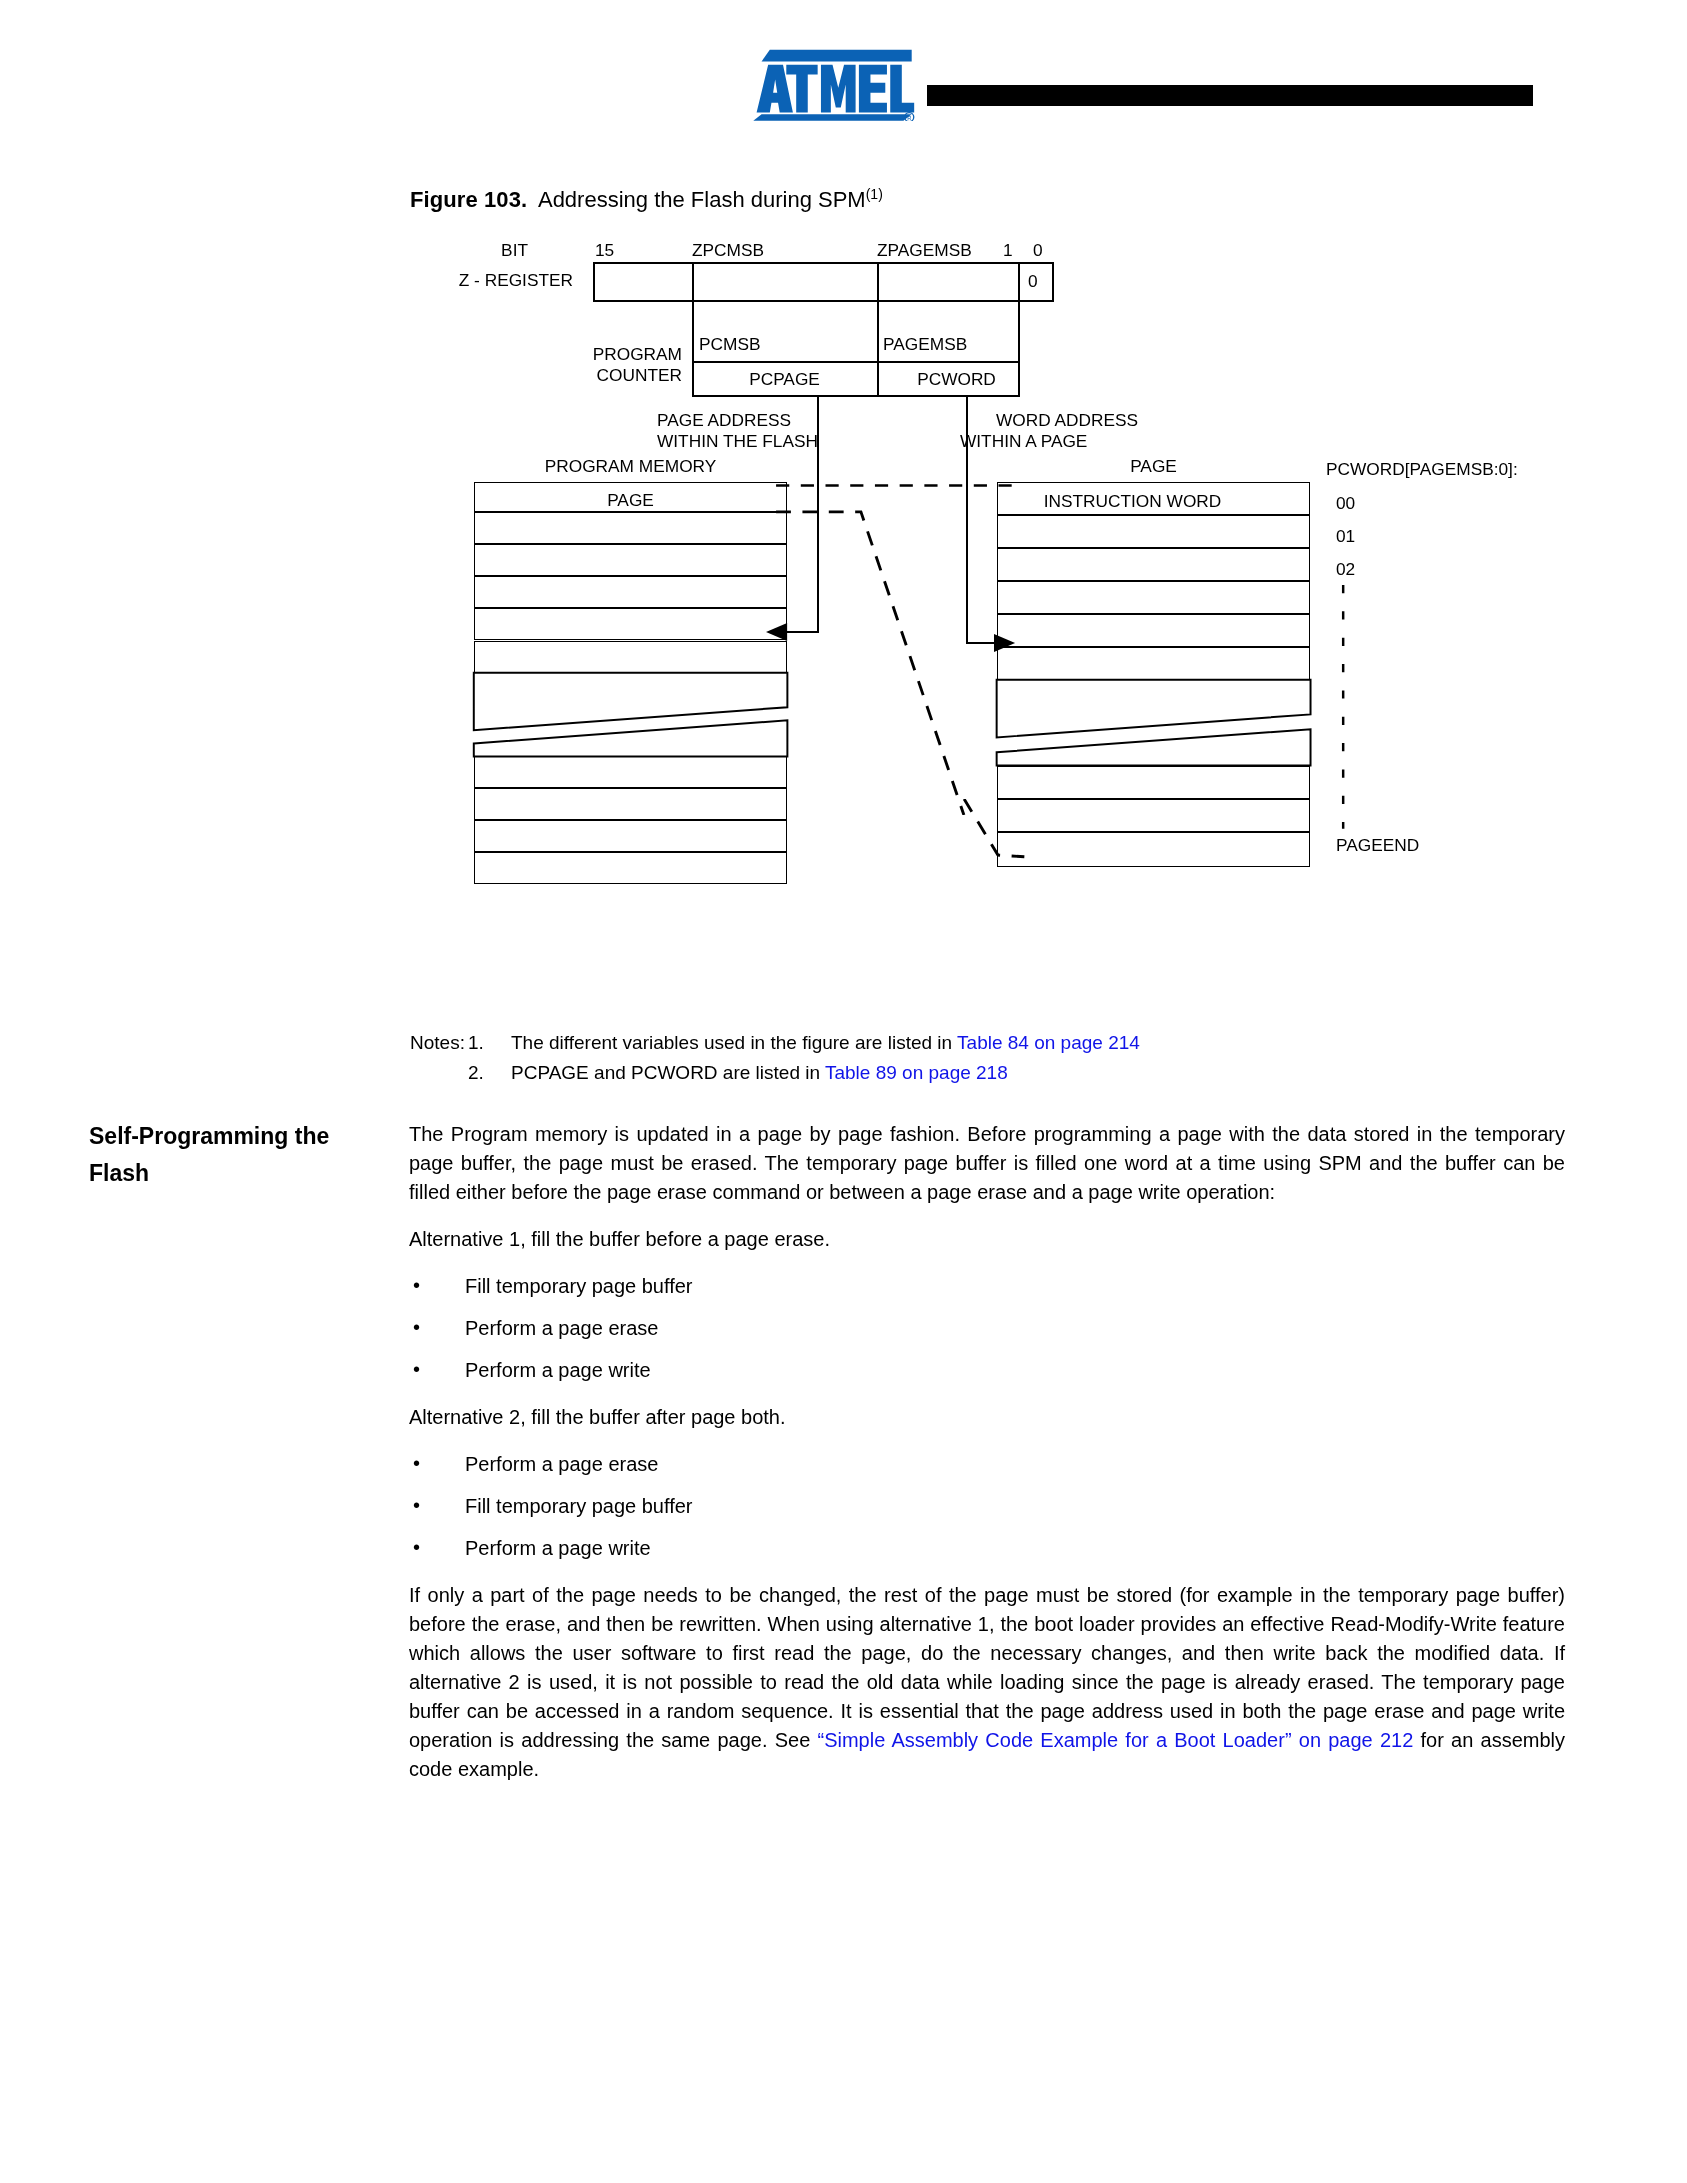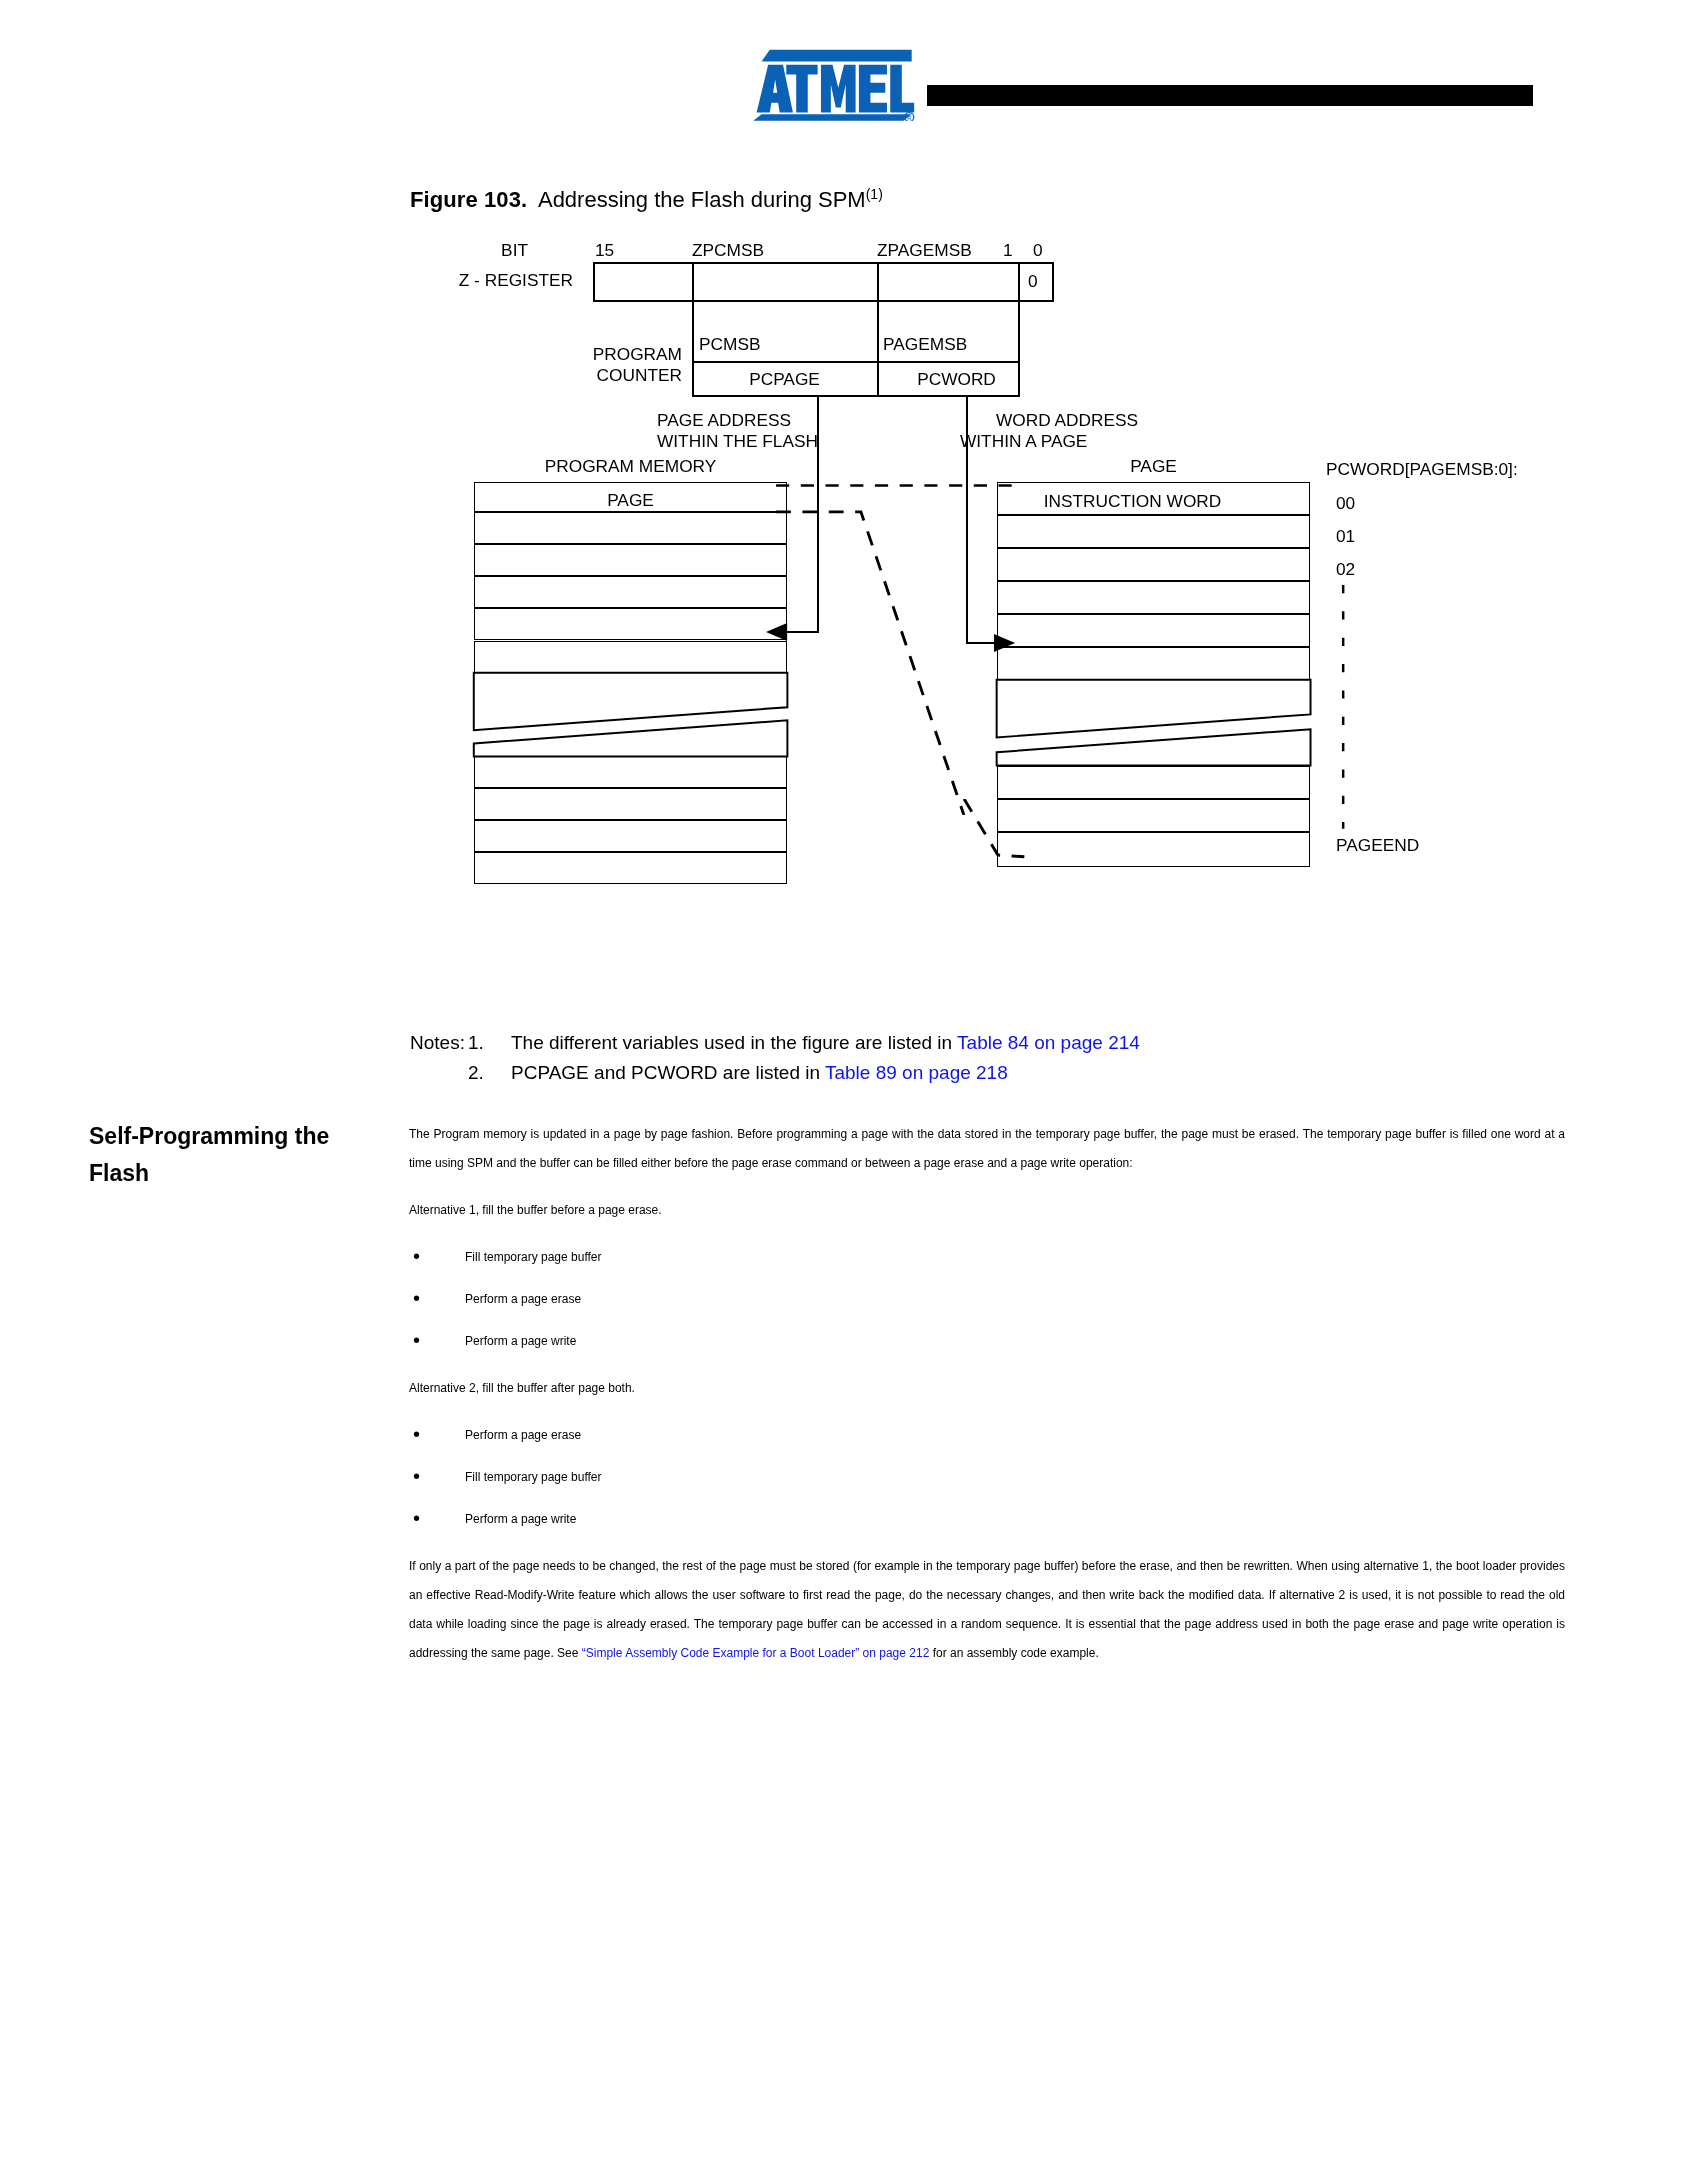--- a/index.html
+++ b/index.html
@@ -116,21 +116,21 @@
     left: 89px; top: 1118px;
     width: 305px;
     font-size: 23px;
     font-weight: bold;
     line-height: 37px;
   }
   #body-col {
     position: absolute;
     left: 409px; top: 1120px;
     width: 1156px;
-    font-size: 12px;
+    font-size: 20px;
     line-height: 29px;
   }
   #body-col p {
     margin: 0 0 18px 0;
     text-align: justify;
   }
   #body-col p.nojust { text-align: left; }
   #body-col ul {
     margin: 0 0 18px 0;
     padding: 0;

